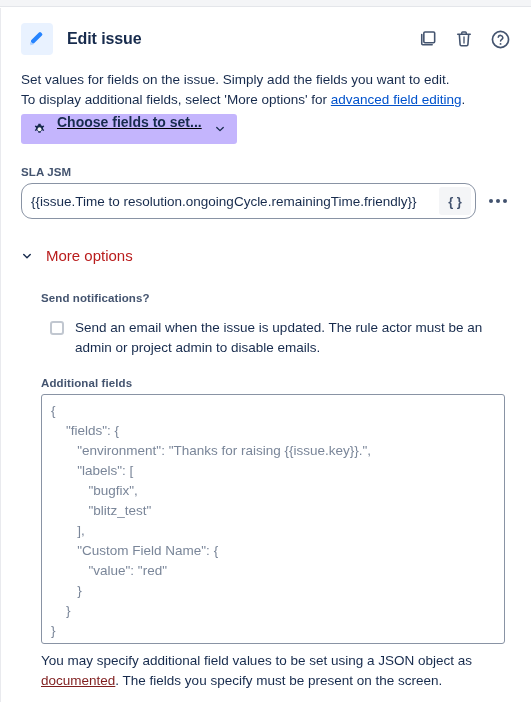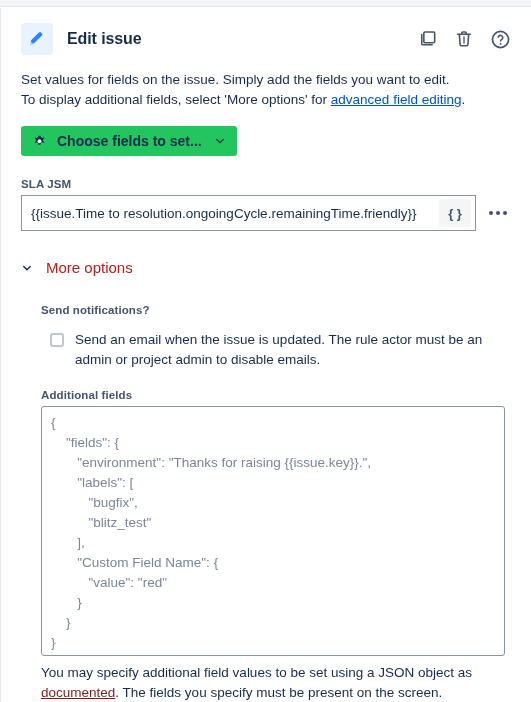--- a/index.html
+++ b/index.html
@@ -68,38 +68,38 @@
     width: 22px; height: 22px;
     display: flex; align-items: center; justify-content: center;
     cursor: pointer;
   }
 
   
   .desc {
     font-size: 13.5px;
     line-height: 20px;
     color: #172b4d;
-    margin-bottom: 16px;
+    margin-bottom: 4px;
   }
   .desc a {
     color: #0052cc;
   }
 
   
   .choose-btn {
     display: inline-flex;
-    align-items: center;
     height: 30px;
     padding: 0 11px 0 10px;
-    background: #22c55e;
+    background: #c4b5fd;
     border: none;
     border-radius: 3px;
     cursor: pointer;
     font-family: inherit;
     margin-bottom: 22px;
+    text-decoration: underline;
   }
   .choose-btn .label {
     font-size: 14px;
     font-weight: bold;
     color: #172b4d;
     margin-left: 9px;
   }
   .choose-btn .chev {
     margin-left: 12px;
     display: flex; align-items: center;
@@ -118,21 +118,21 @@
     align-items: center;
   }
   .input-wrap {
     position: relative;
     display: flex;
     align-items: center;
     width: 455px;
     height: 36px;
     background: #ffffff;
     border: 1px solid #8993a4;
-    border-radius: 0;
+    border-radius: 11px;
     overflow: hidden;
   }
   .input-wrap input {
     flex: 1 1 auto;
     height: 100%;
     border: none;
     outline: none;
     background: transparent;
     padding: 0 8px 0 9px;
     font-family: inherit;

